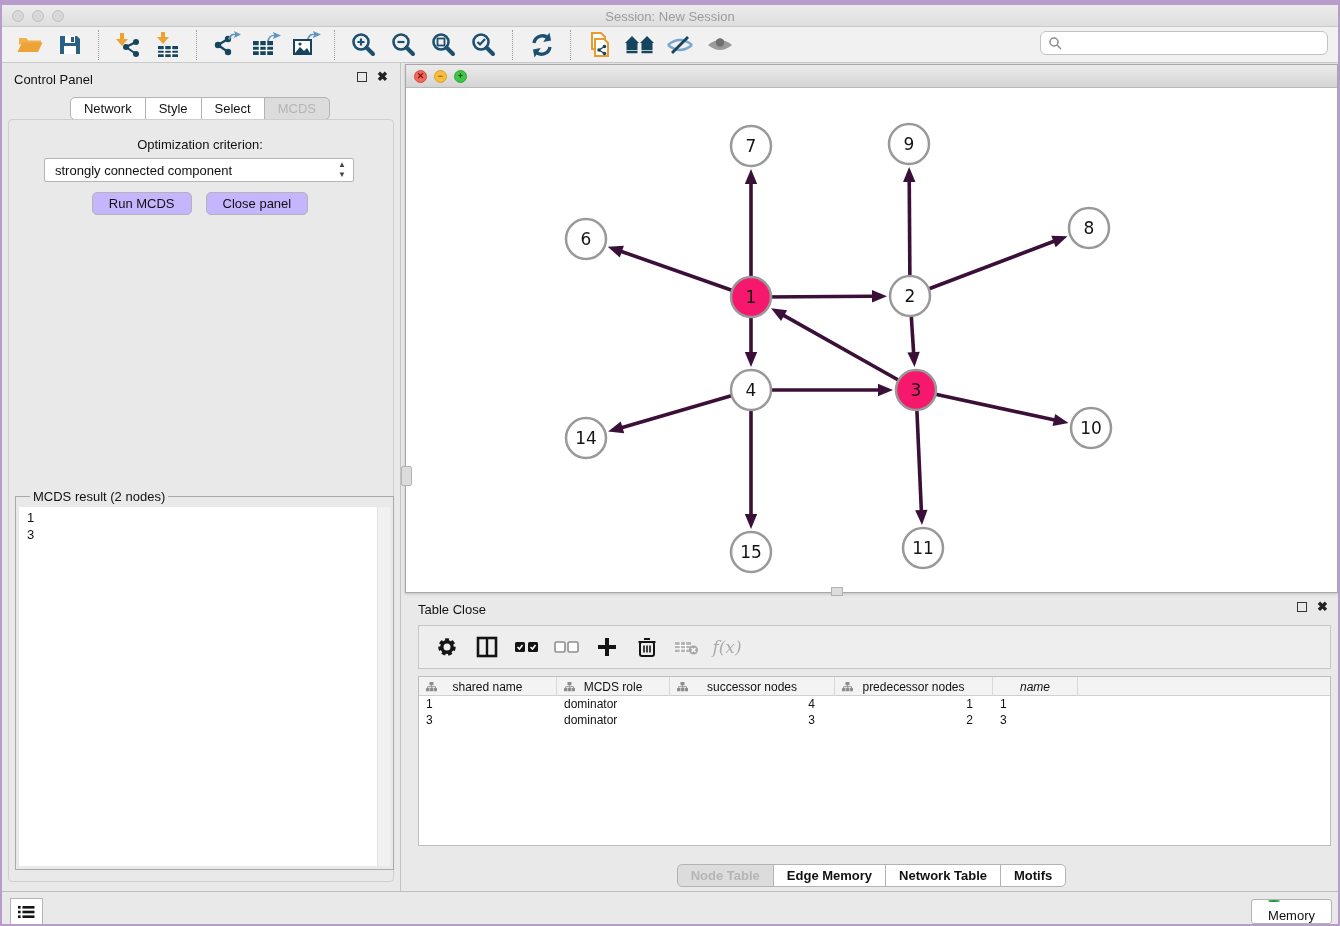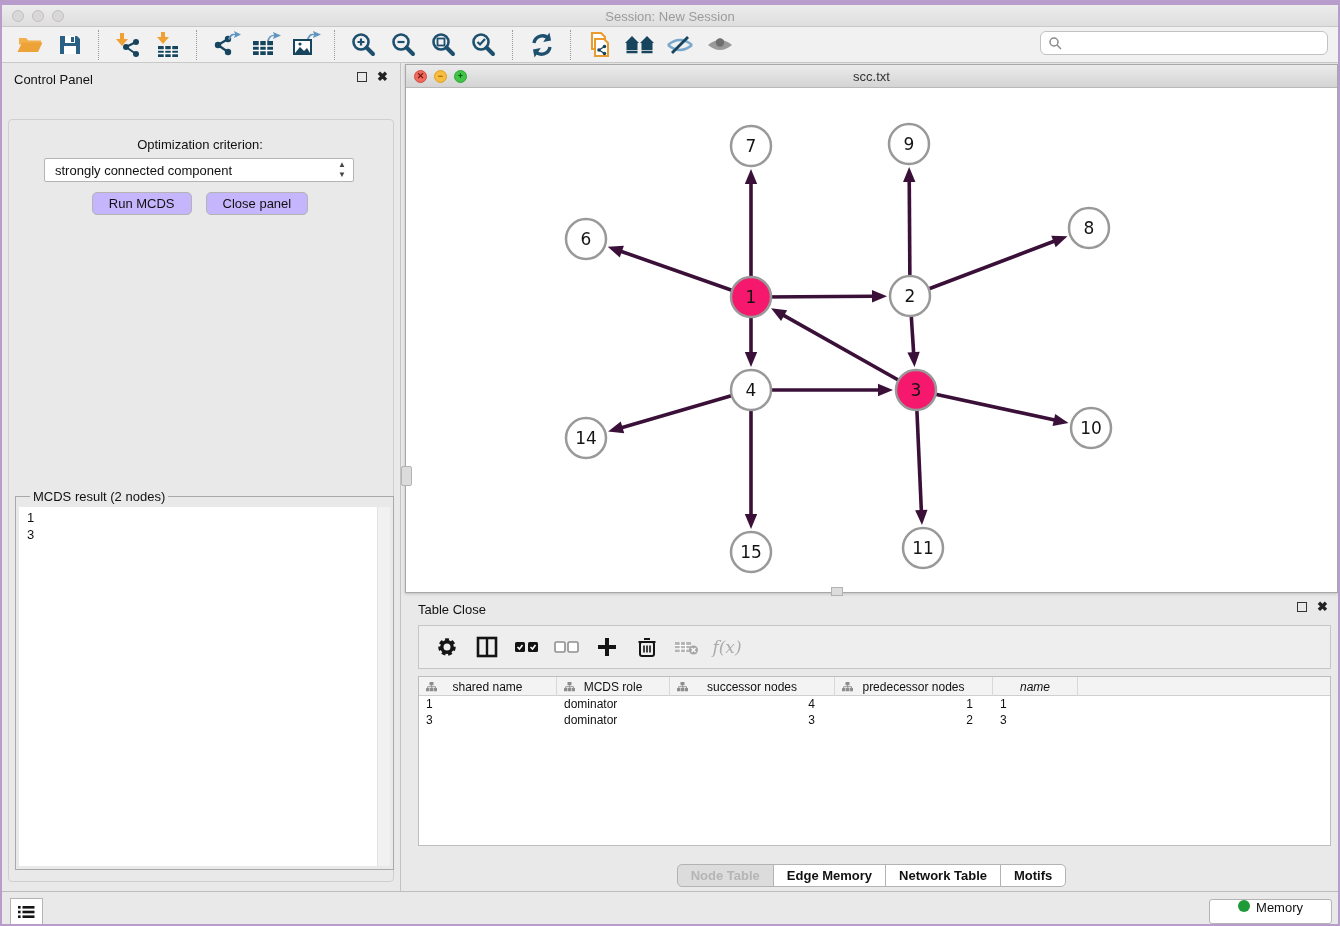--- a/index.html
+++ b/index.html
@@ -96,21 +96,21 @@
   .trow{display:flex;height:16px;font-size:12px;color:#111;}
   .td{box-sizing:border-box;line-height:16px;white-space:nowrap;overflow:hidden;}
   .tp-tabs{position:absolute;left:0;right:0;top:269px;text-align:center;font-weight:bold;}
   
   .statusbar{position:absolute;left:0;top:891px;width:100%;height:35px;background:#e9e9e9;
        border-top:1px solid #bdbdbd;box-sizing:border-box;}
   .list-btn{position:absolute;left:10px;top:6px;width:31px;height:25px;background:#fff;
        border:1px solid #b4b4b4;display:flex;align-items:center;justify-content:center;}
   .memory-btn{position:absolute;right:8px;top:7px;height:23px;background:#fff;
        border:1px solid #b4b4b4;border-radius:3px;display:flex;align-items:flex-start;gap:6px;
-       padding:0 28px;font-size:13px;color:#111;}
+       padding:0 16px;font-size:13px;color:#111;flex-direction:column;}
   .memdot{width:12px;height:12px;border-radius:50%;background:#1e9b38;}
 </style>
 </head>
 <body>
 
 <div class="titlebar">
   <div class="lights">
     <span class="light inactive"></span>
     <span class="light inactive"></span>
     <span class="light inactive"></span>
@@ -261,20 +261,26 @@
 </div>
 
 <div class="main">
 
   <div class="cpanel">
     <div class="panel-head">Control Panel</div>
     <div class="panel-icons">
       <span class="float-ic"></span>
       <span class="close-ic">✖</span>
     </div>
+    <div class="cp-tabs"><span class="seg-tabs" id="cp-tabs">
+          <span class="seg">Network</span>
+          <span class="seg">Style</span>
+          <span class="seg">Select</span>
+          <span class="seg active">MCDS</span>
+        </span></div>
     <div class="cp-box"></div>
     <div class="opt-label">Optimization criterion:</div>
     <div class="criterion">
       <span>strongly connected component</span>
       <span class="spin">▲<br>▼</span>
     </div>
     <div class="cp-btns">
       <button class="btn">Run MCDS</button>
       <button class="btn">Close panel</button>
     </div>
@@ -288,21 +294,20 @@
     </fieldset>
   </div>
 
   <div class="netwin">
     <div class="net-titlebar">
       <div class="net-lights">
         <span class="nlight nl-red">✕</span>
         <span class="nlight nl-yellow">−</span>
         <span class="nlight nl-green">+</span>
       </div>
-      <div class="net-title">scc.txt</div>
     </div>
     <svg class="net-canvas" id="graph-svg" width="930" height="505">
         <line x1="344" y1="210" x2="344" y2="95" stroke="#3a1038" stroke-width="3.6"></line>
         <polygon points="344,82 350.2,97 337.8,97" fill="#3a1038"></polygon>
         <line x1="344" y1="210" x2="212.96282483621667" y2="163.93844751818526" stroke="#3a1038" stroke-width="3.6"></line>
         <polygon points="200.69847142313844,159.6273414699517 216.90571439969395,158.75254143629155 212.79358247676348,170.4508477687662" fill="#3a1038"></polygon>
         <line x1="344" y1="210" x2="467.00071197603023" y2="209.22641061650296" stroke="#3a1038" stroke-width="3.6"></line>
         <polygon points="480.0004548735749,209.14465122721023 465.039744469763,215.43886636599237 464.9617585907453,203.03911160218055" fill="#3a1038"></polygon>
         <line x1="344" y1="210" x2="344" y2="267" stroke="#3a1038" stroke-width="3.6"></line>
         <polygon points="344,280 337.8,265 350.2,265" fill="#3a1038"></polygon>

